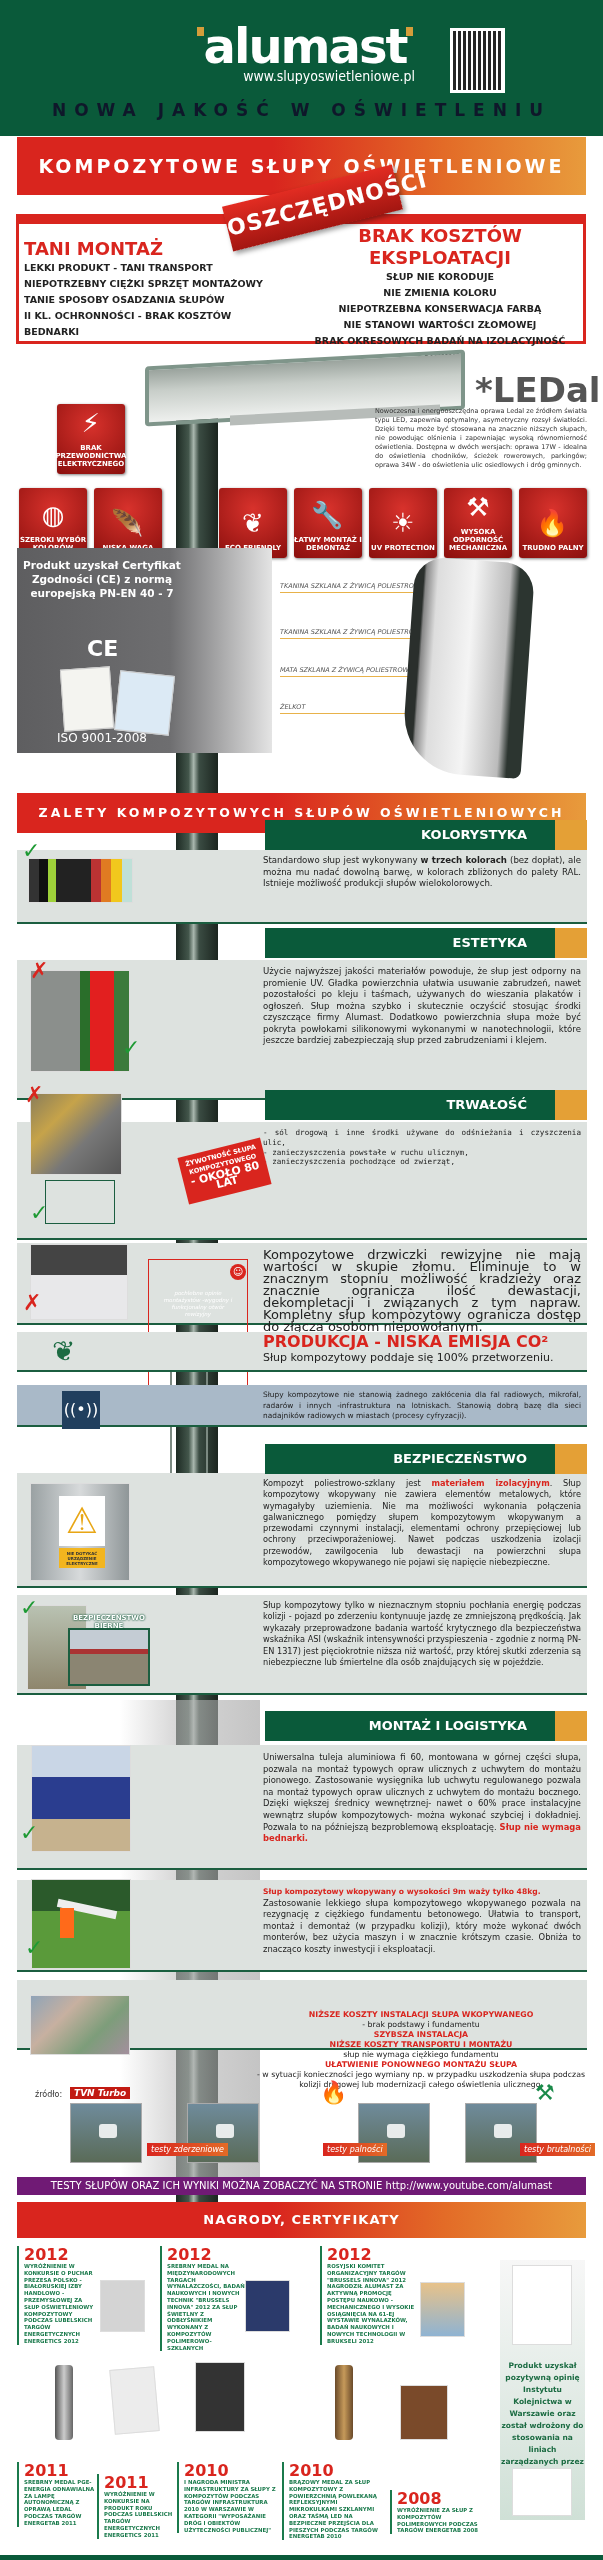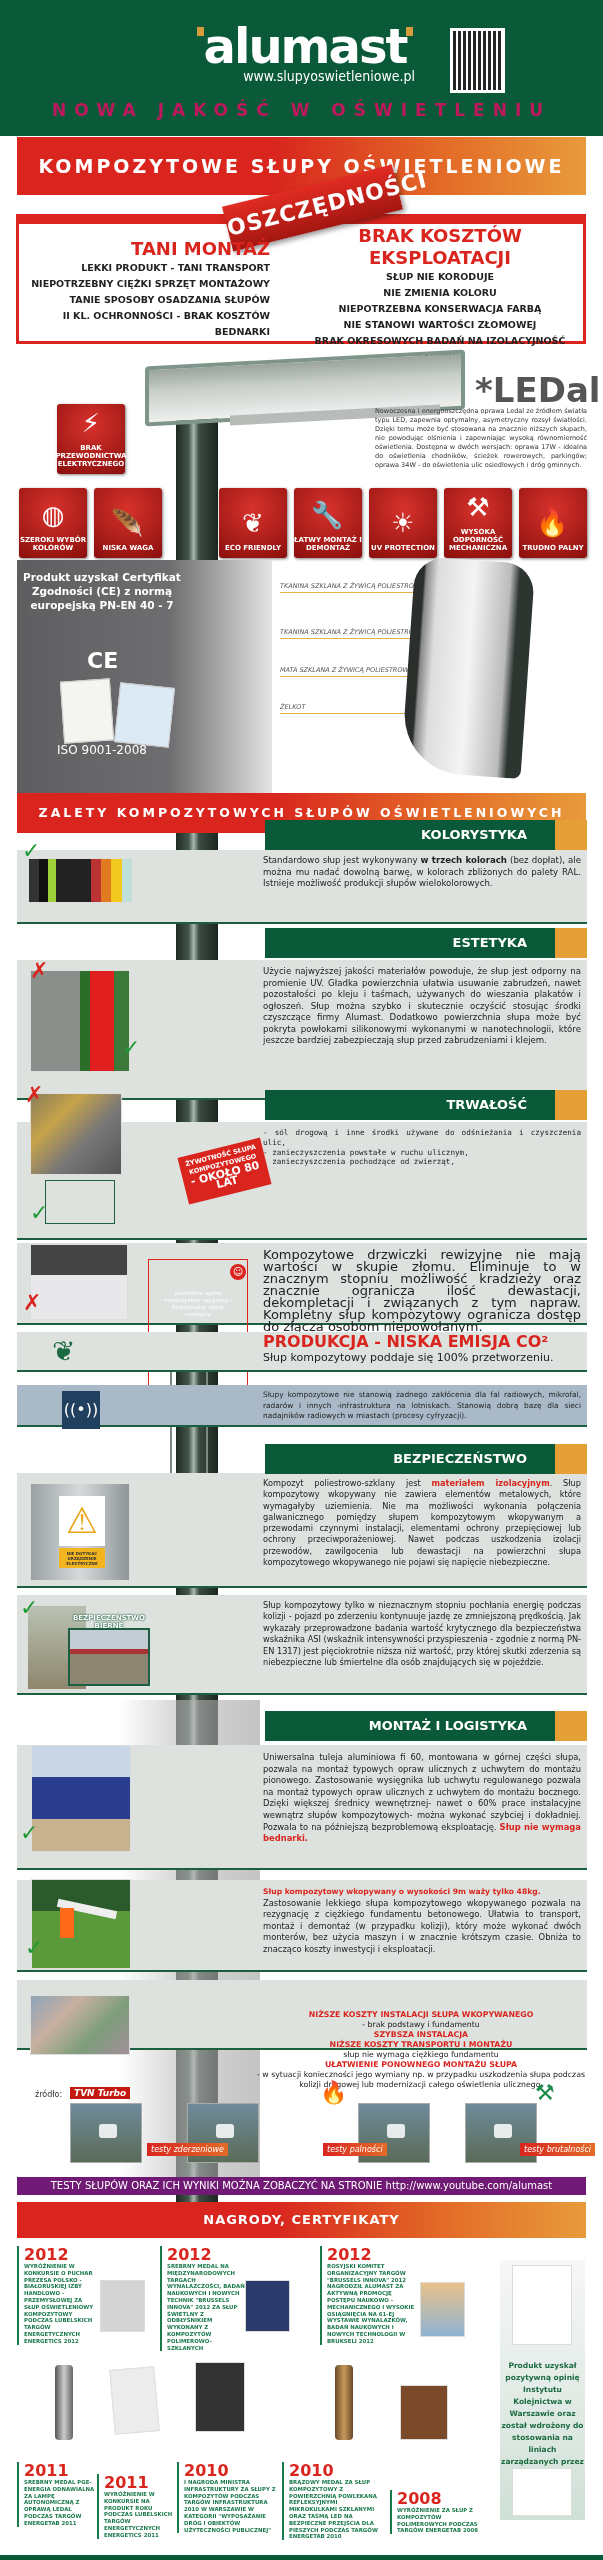--- a/index.html
+++ b/index.html
@@ -4,37 +4,37 @@
 <style>
 *{box-sizing:border-box;margin:0;padding:0}
 body{width:603px;height:2560px;background:#fff;font-family:"DejaVu Sans",sans-serif;position:relative;overflow:hidden;color:#333}
 .abs{position:absolute}
 .header{left:0;top:0;width:603px;height:136px;background:#0a5a3a}
 .logo{left:195px;top:22px;width:220px;color:#fff;font-family:"DejaVu Sans",sans-serif;font-weight:bold;font-size:48px;letter-spacing:-2px;text-align:center;line-height:48px}
 .logo .dot{display:inline-block;width:7px;height:9px;background:#d59d3a;vertical-align:top;margin-top:5px}
 .url{left:195px;top:68px;width:220px;text-align:right;color:#fff;font-size:14px;font-family:"DejaVu Sans Condensed","DejaVu Sans",sans-serif}
 .qr{left:450px;top:28px;width:55px;height:65px;background:#fff;padding:3px}
 .qr .g{width:100%;height:100%;background:repeating-linear-gradient(90deg,#000 0 3px,#fff 3px 5px),#000;opacity:.85;position:relative}
-.tagline{left:0;top:100px;width:603px;text-align:center;color:#be185d;font-size:17px;letter-spacing:8px;font-weight:bold}
+.tagline{left:0;top:100px;width:603px;text-align:center;color:#0f172a;font-size:17px;letter-spacing:8px;font-weight:bold}
 .band{background:linear-gradient(90deg,#d9251e 0%,#d9251e 45%,#e36b27 75%,#e89b3c 100%);color:#fff;text-align:center;font-weight:bold}
 .band1{left:17px;top:137px;width:569px;height:58px;font-size:19px;letter-spacing:3px;line-height:58px}
 .econ{left:16px;top:214px;width:570px;height:130px;border:3px solid #d9251e;border-top-width:10px;background:#fff}
 .badge{left:225px;top:185px;width:175px;height:46px;background:linear-gradient(#e22c22,#a31611);color:#fff;font-weight:bold;font-size:22px;text-align:center;line-height:46px;transform:rotate(-14deg);box-shadow:2px 3px 5px rgba(0,0,0,.4);letter-spacing:1px}
-.colL{left:10px;top:238px;width:260px;text-align:right}
+.colL{left:24px;top:238px;width:260px;text-align:left}
 .colR{left:295px;top:225px;width:290px;text-align:center}
 .h-red{color:#d9251e;font-weight:bold;font-size:18px;line-height:22px}
 .li{font-size:9.5px;font-weight:bold;color:#222;line-height:16px}
 .lamp{left:145px;top:358px;width:320px;height:60px;background:linear-gradient(#9aa39d,#c8cec9 40%,#eef0ee);transform:skewY(-3deg);border-radius:4px;border:4px solid #7f958a}
 .ledstrip{left:230px;top:410px;width:210px;height:10px;background:#b7bcb9;transform:skewY(-3deg)}
 .pole{left:176px;top:405px;width:42px;height:1820px;background:linear-gradient(90deg,#1d2a23 0%,#43564b 30%,#a9b7ae 42%,#3b4c43 55%,#1b251f 100%)}
 .ledal{left:475px;top:370px;width:110px;font-size:34px;color:#555;font-weight:bold}
 .ledal-txt{left:375px;top:407px;width:212px;font-size:6.5px;line-height:9px;color:#333;text-align:justify}
 .icon-tile{width:68px;height:70px;background:radial-gradient(circle at 50% 30%,#d8322c,#8a0f0d);border-radius:3px;color:#fff;font-size:7px;font-weight:bold;text-align:center;box-shadow:1px 1px 3px rgba(0,0,0,.5);display:flex;flex-direction:column;align-items:center;justify-content:flex-end;padding-bottom:6px;line-height:8px}
 .icon-tile .ic{font-size:26px;line-height:34px;margin-bottom:4px}
-.certbox{left:17px;top:560px;width:255px;height:238px;background:linear-gradient(90deg,#5e5e60,#6e6e70 60%,#e4e4e4)}
+.certbox{left:17px;top:548px;width:255px;height:205px;background:linear-gradient(90deg,#5e5e60,#6e6e70 60%,#e4e4e4)}
 .certbox .t{position:absolute;left:0;top:10px;width:170px;text-align:center;color:#fff;font-size:10.5px;font-weight:bold;line-height:14px}
 .ce{position:absolute;left:70px;top:88px;color:#fff;font-size:22px;font-weight:bold}
 .doc{position:absolute;background:#f4f4f0;border:1px solid #ccc}
 .iso{position:absolute;left:20px;top:183px;width:130px;text-align:center;color:#fff;font-size:12px}
 .layer{left:280px;font-size:6.5px;color:#555;font-style:italic;line-height:8px;border-bottom:1px solid #e8b24a;width:155px;padding-bottom:2px}
 .sample{left:408px;top:560px;width:120px;height:215px;background:linear-gradient(90deg,#2a2f2c 0 8%,#888 10%,#ddd 20%,#f4f4f4 50%,#bbb 80%,#2c3530 88%);border-radius:30px 30px 8px 60px;transform:rotate(4deg)}
 .band2{left:17px;top:793px;width:569px;height:40px;font-size:12.5px;letter-spacing:3px;line-height:40px}
 .ghead{left:265px;width:322px;height:30px;background:#0a5a3a;color:#fff;font-weight:bold;font-size:13px;line-height:30px;text-align:right;padding-right:60px}
 .ghead:after{content:"";position:absolute;right:0;top:0;width:32px;height:30px;background:#e4a036}
 .gray{left:17px;width:570px;background:#dde2df;border-bottom:2px solid #1b5e40}

